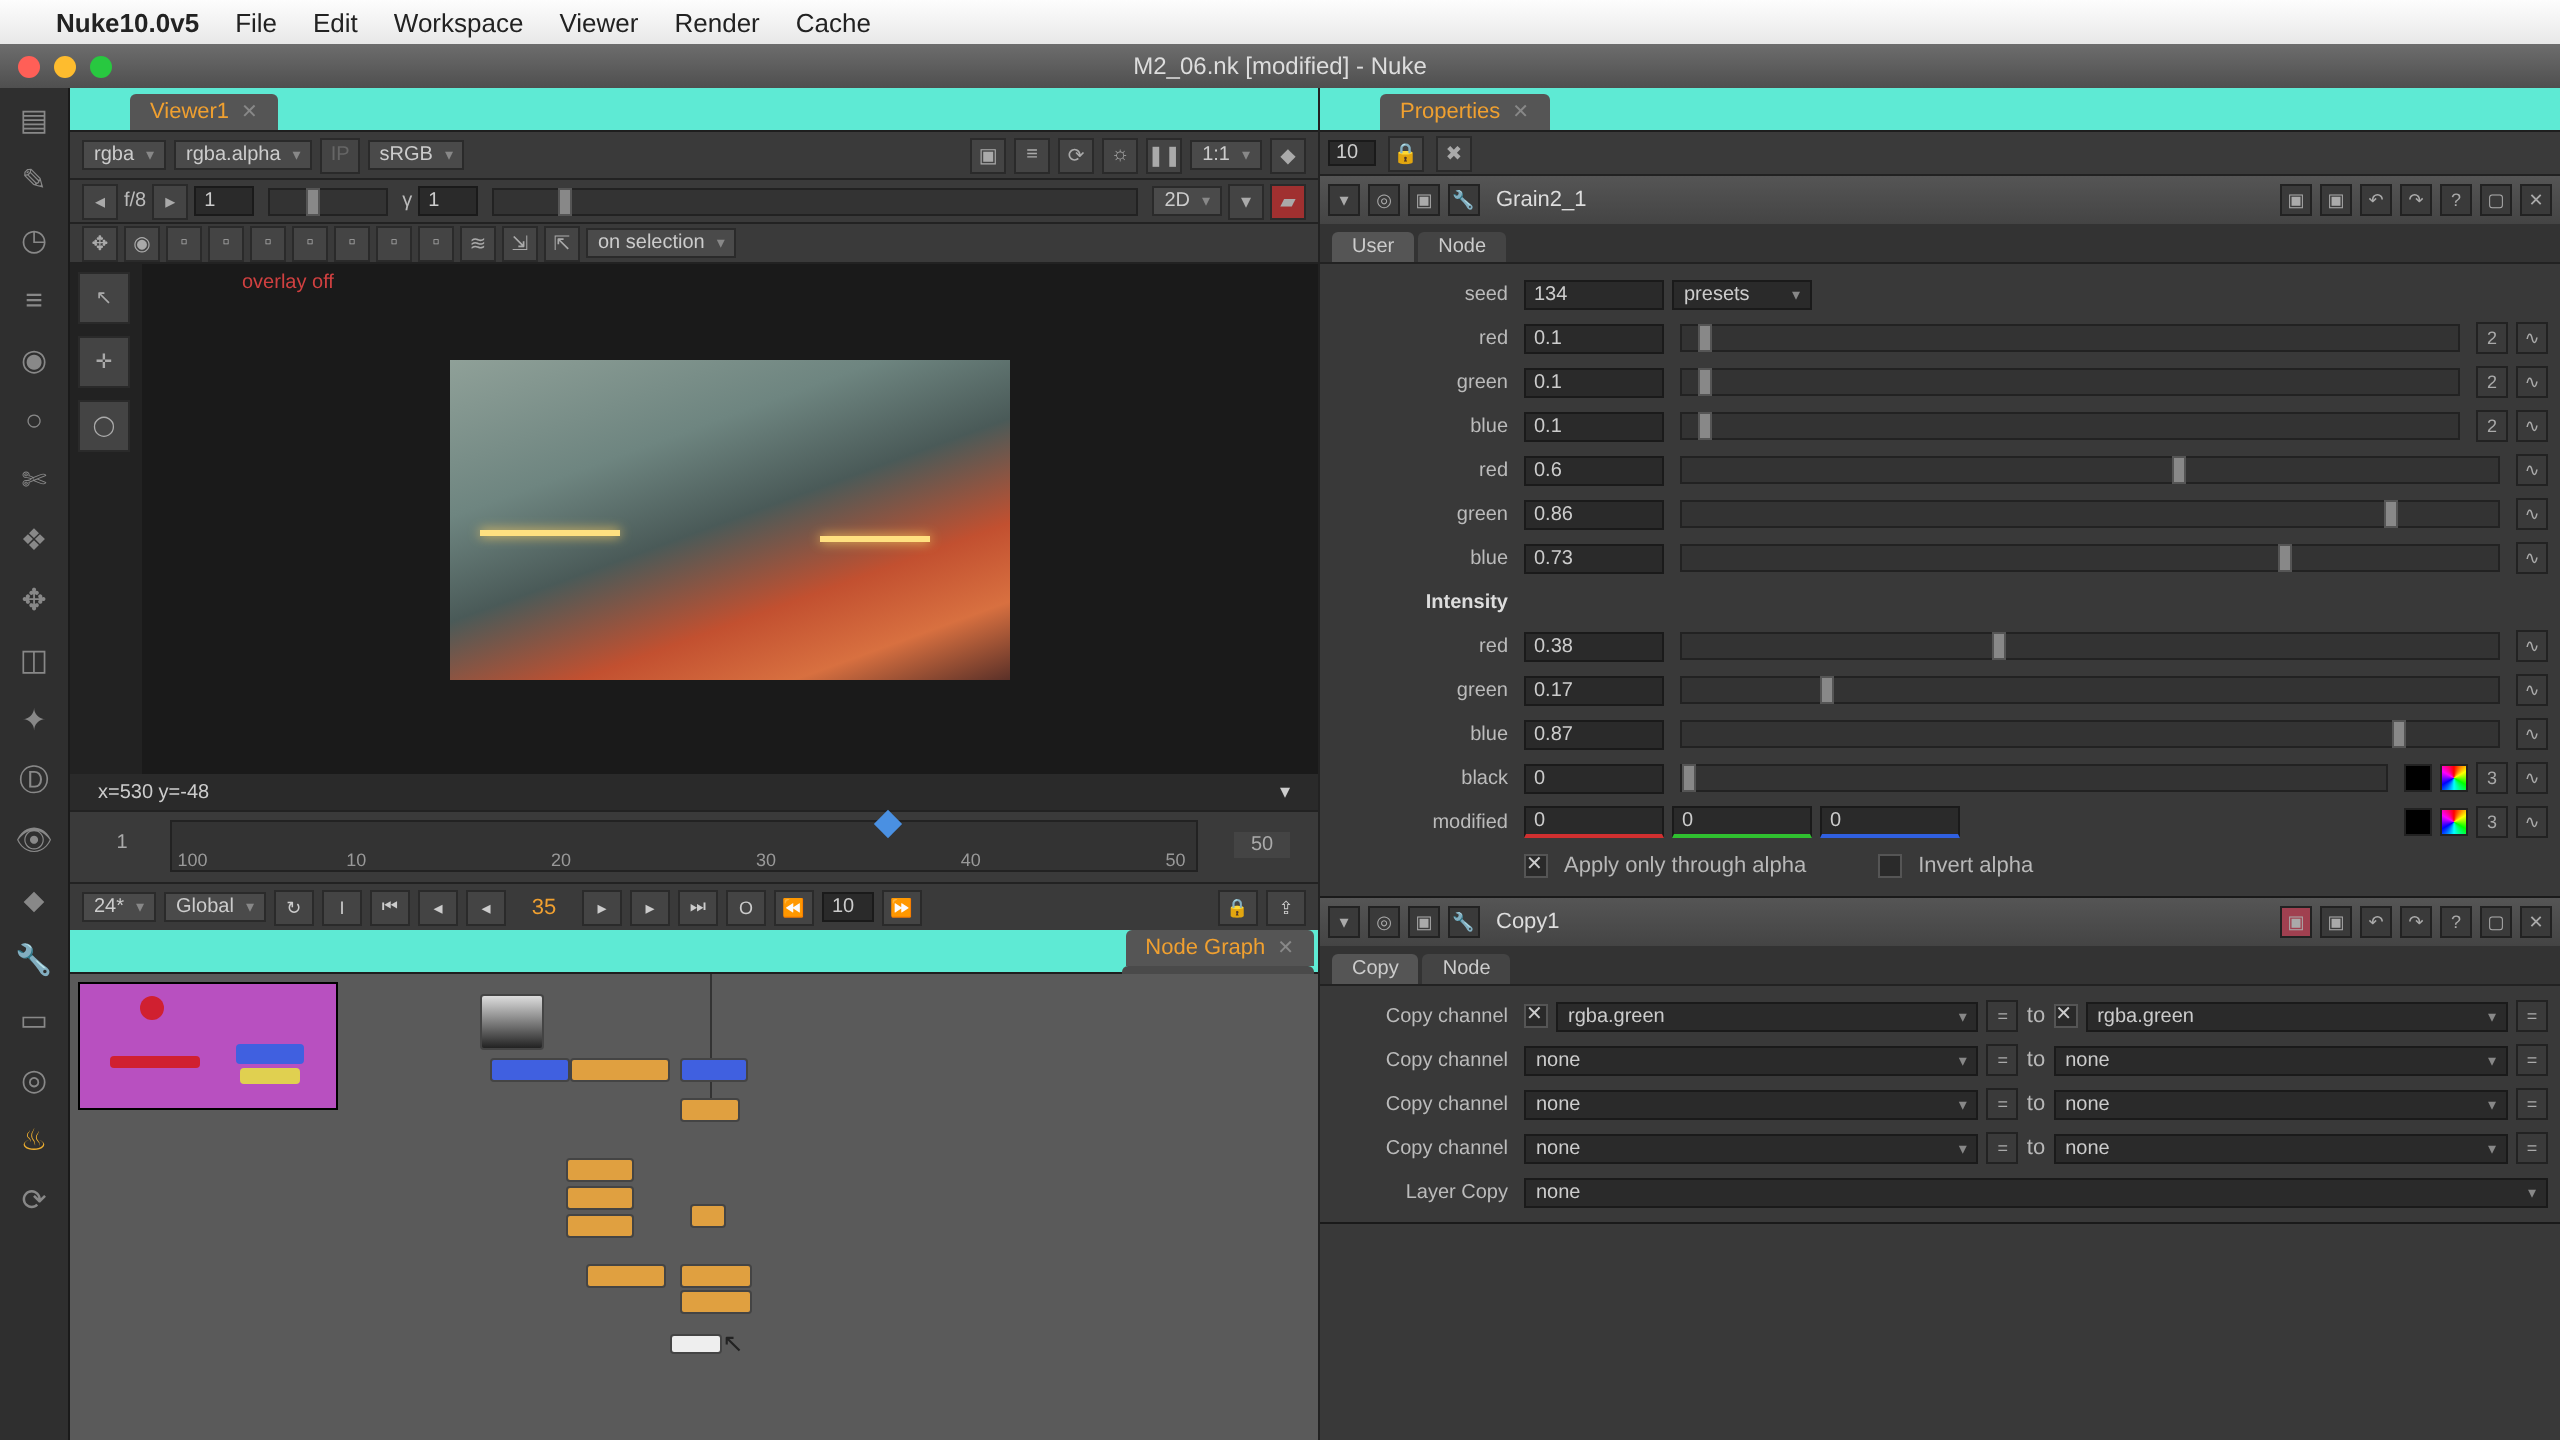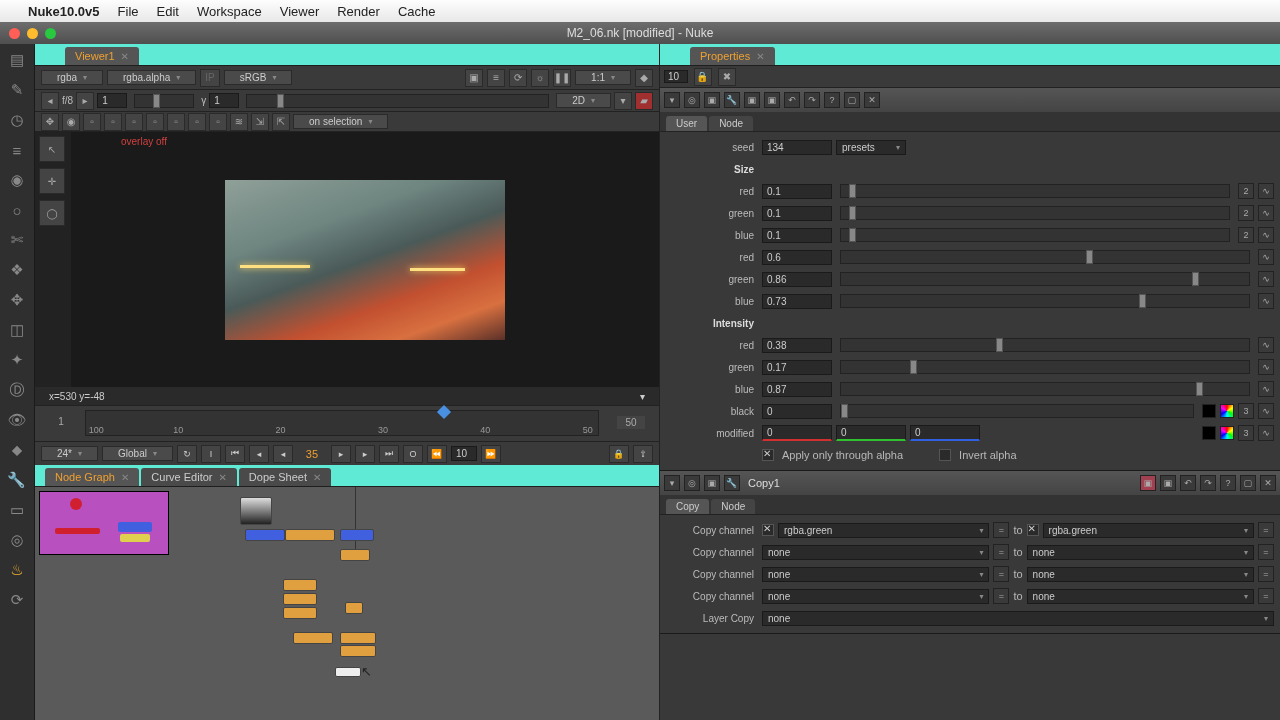--- a/index.html
+++ b/index.html
@@ -16,21 +16,21 @@
 .toolstrip { width: 35px; background: #2f2f2f; border-right: 1px solid #1a1a1a; display: flex; flex-direction: column; align-items: center; padding-top: 6px; gap: 10px; }
 .toolstrip .ticon { width: 20px; height: 20px; color: #888; display: flex; align-items: center; justify-content: center; font-size: 15px; }
 .toolstrip .ticon.active { color: #f0b030; }
 .leftpane { width: 625px; display: flex; flex-direction: column; background: #393939; border-right: 1px solid #222; }
 .rightpane { flex: 1; display: flex; flex-direction: column; background: #393939; }
 .tabbar { height: 22px; background: #5eead4; display: flex; align-items: flex-end; border-bottom: 1px solid #1e1e1e; padding-left: 30px; }
 .tab { background: #4a4a4a; padding: 3px 10px; margin-right: 2px; border-top-left-radius: 3px; border-top-right-radius: 3px; font-size: 11px; color: #ccc; display: flex; align-items: center; gap: 6px; }
 .tab.active { background: #555; color: #f0a030; }
 .tab .x { color: #888; font-size: 10px; }
 .viewer-ctrl { height: 24px; background: #3a3a3a; border-bottom: 1px solid #222; display: flex; align-items: center; padding: 0 6px; gap: 4px; }
-.dd { background: #4a4a4a; border: 1px solid #2a2a2a; padding: 1px 15px; font-size: 10px; color: #ccc; display: inline-flex; align-items: center; gap: 3px; }
+.dd { background: #4a4a4a; border: 1px solid #2a2a2a; padding: 1px 5px; font-size: 10px; color: #ccc; display: inline-flex; align-items: center; gap: 3px; }
 .dd::after { content: "▾"; font-size: 8px; color: #888; margin-left: 3px; }
 .vbtn { width: 18px; height: 18px; background: #444; border: 1px solid #2a2a2a; display: inline-flex; align-items: center; justify-content: center; font-size: 10px; color: #aaa; }
 .viewer-ctrl2 { height: 22px; background: #3a3a3a; border-bottom: 1px solid #222; display: flex; align-items: center; padding: 0 6px; gap: 3px; font-size: 10px; color: #bbb; }
 .ninput { background: #2a2a2a; border: 1px solid #1a1a1a; color: #ccc; padding: 1px 4px; width: 50px; font-size: 10px; }
 .viewer-ctrl3 { height: 20px; background: #3a3a3a; border-bottom: 1px solid #222; display: flex; align-items: center; padding: 0 6px; gap: 3px; }
 .vtoolb { width: 36px; position: absolute; left: 0; top: 0; bottom: 0; display: flex; flex-direction: column; gap: 6px; padding: 4px; }
 .viewport-wrap { position: relative; flex: 1; background: #222; min-height: 200px; }
 .viewport { margin-left: 36px; height: 100%; background: #1a1a1a; position: relative; display: flex; align-items: center; justify-content: center; }
 .overlay-off { position: absolute; top: 4px; left: 50px; color: #d04040; font-size: 10px; }
 .vimage { width: 280px; height: 160px; background: linear-gradient(160deg, #8fa098 0%, #6e8580 30%, #4a5a58 50%, #c25030 70%, #d87040 85%, #5a3028 100%); position: relative; overflow:hidden; }
@@ -225,21 +225,21 @@
       <span class="pbtn">O</span>
       <span class="pbtn">⏪</span>
       <input class="ninput" style="width: 26px;" value="10">
       <span class="pbtn">⏩</span>
       <span style="flex:1"></span>
       <span class="pbtn">🔒</span>
       <span class="pbtn">⇪</span>
     </div>
 
     <div class="nodepane">
-      <div class="tabbar" style="padding-left:10px;">
+      <div class="tabbar" style="padding-left:10px;flex-direction:column;">
         <div class="tab active">
             <span>Node Graph</span>
             <span class="x">✕</span>
           </div>
         <div class="tab">
             <span>Curve Editor</span>
             <span class="x">✕</span>
           </div>
         <div class="tab">
             <span>Dope Sheet</span>
@@ -284,41 +284,39 @@
       <span class="vbtn">🔒</span>
       <span class="vbtn">✖</span>
     </div>
 
     <div class="panel">
       <div class="panel-head">
         <span class="hbtn">▾</span>
         <span class="hbtn">◎</span>
         <span class="hbtn">▣</span>
         <span class="hbtn">🔧</span>
+        <span class="pname">Grain2_1</span>
         <span class="hbtn">▣</span>
         <span class="hbtn">▣</span>
         <span class="hbtn">↶</span>
         <span class="hbtn">↷</span>
         <span class="hbtn">?</span>
         <span class="hbtn">▢</span>
         <span class="hbtn">✕</span>
       </div>
       <div class="panel-tabs">
         <div class="ptab active">User</div>
         <div class="ptab">Node</div>
       </div>
       <div class="panel-body">
         <div class="prow">
           <span class="plabel">seed</span>
           <input class="pval" value="134" style="">
           <span class="sel" style="width:70px;">presets</span>
         </div>
-        <div class="prow">
-            <span class="plabel bold">Size</span>
-          </div>
         <div class="prow">
             <span class="plabel">red</span>
             <input class="pval" value="0.1" style="">
             <div class="slider">
               <div class="knob" style="left:2%"></div>
             </div>
             <span class="endbtn">2</span>
             <span class="endbtn">∿</span>
           </div>
         <div class="prow">

